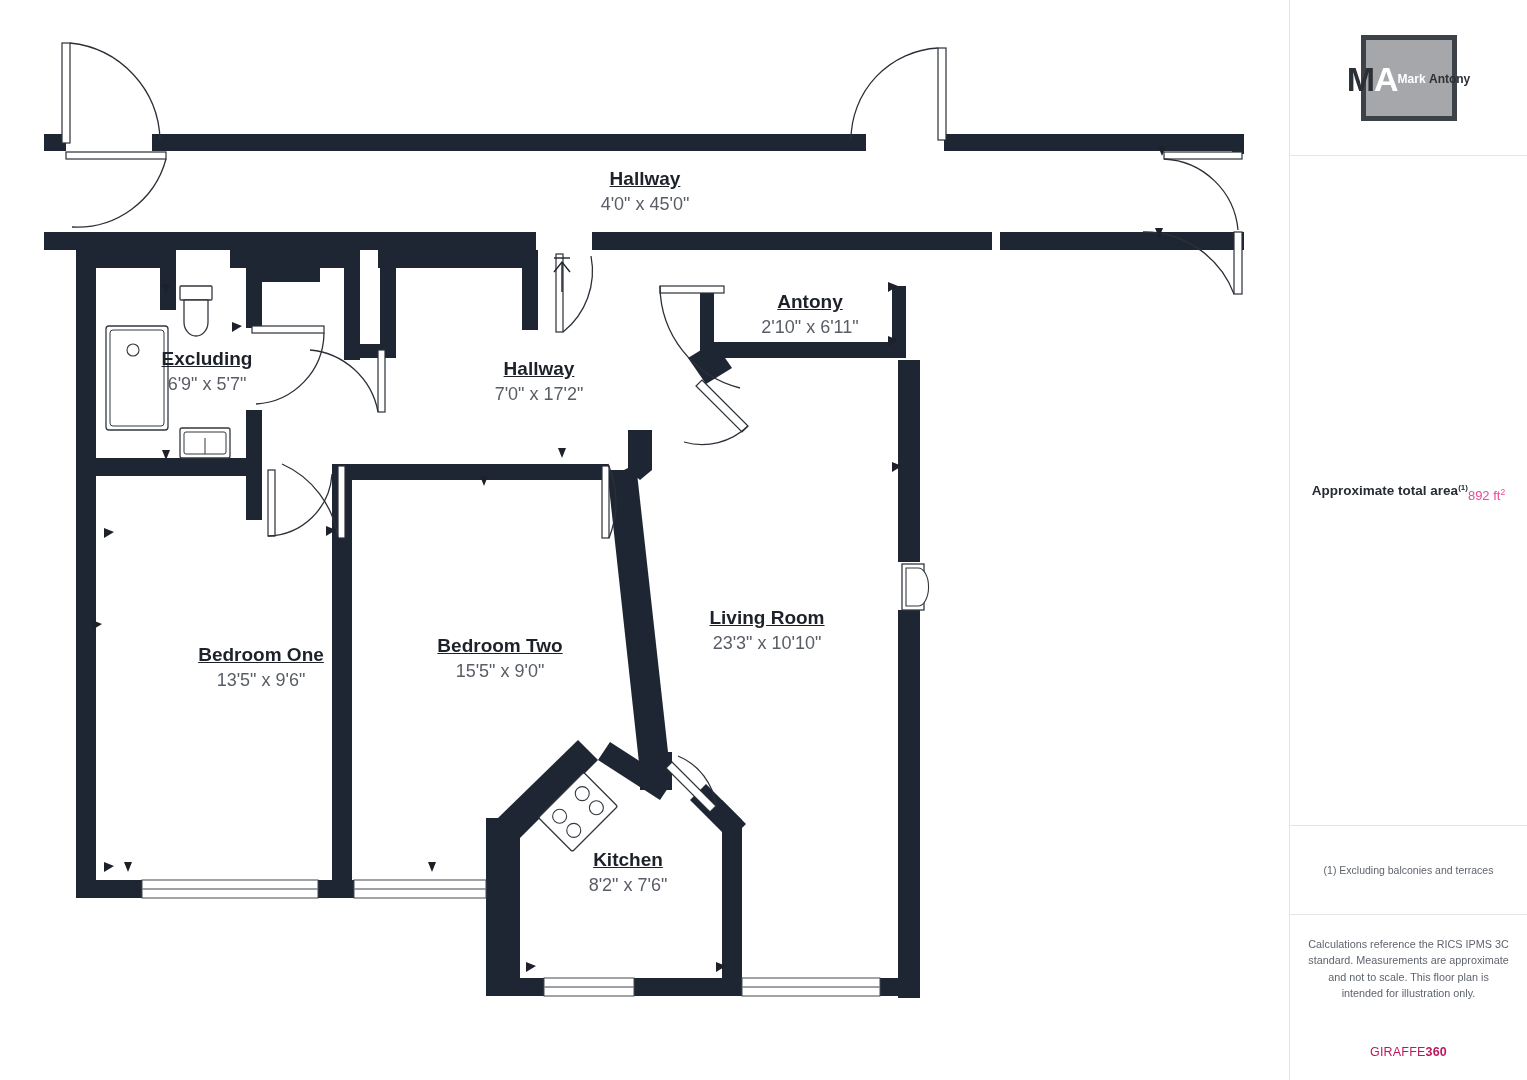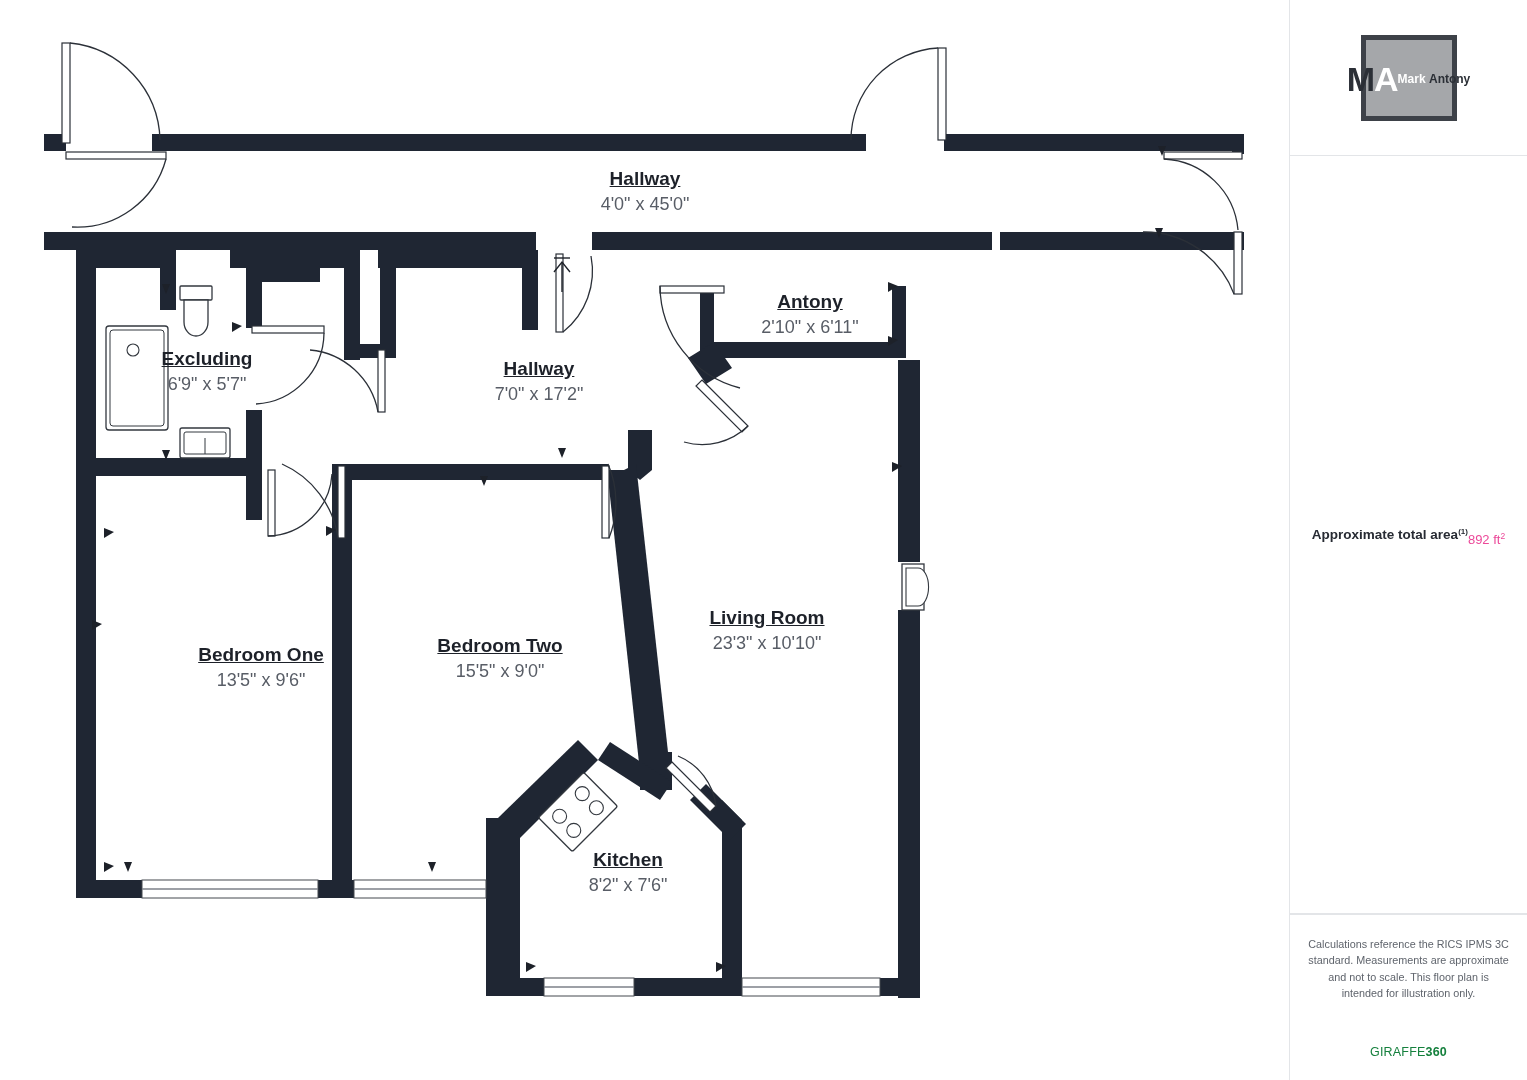--- a/index.html
+++ b/index.html
@@ -145,21 +145,21 @@
     gap: 24px;
   }
   #disclaimer-text {
     font-size: 10.8px;
     color: #5f646c;
     line-height: 1.5;
   }
   #brand {
     margin-top: 20px;
     font-size: 12.5px;
-    color: #15803d;
+    color: #be185d;
     letter-spacing: 0.2px;
   }
   #brand .b-light { font-weight: normal; }
   #brand .b-bold { font-weight: bold; }
 
   
   .room-label {
     position: absolute;
     text-align: center;
     transform: translateX(-50%);
@@ -433,20 +433,23 @@
 
     <div class="sb-sep"></div>
 
     <div id="area-cell">
       <div id="area-title"><span>Approximate total area</span><sup>(1)</sup></div>
       <div id="area-value"><span>892 ft</span><sup>2</sup></div>
     </div>
 
     <div class="sb-sep"></div>
 
+    <div id="footnote-cell">
+      <div id="footnote-text">(1) Excluding balconies and terraces</div>
+    </div>
 
     <div class="sb-sep"></div>
 
     <div id="disclaimer-cell">
       <div id="disclaimer-text">Calculations reference the RICS IPMS 3C standard. Measurements are approximate and not to scale. This floor plan is intended for illustration only.</div>
       <div id="brand"><span class="b-light">GIRAFFE</span><span class="b-bold">360</span></div>
     </div>
 
   </div>
 

